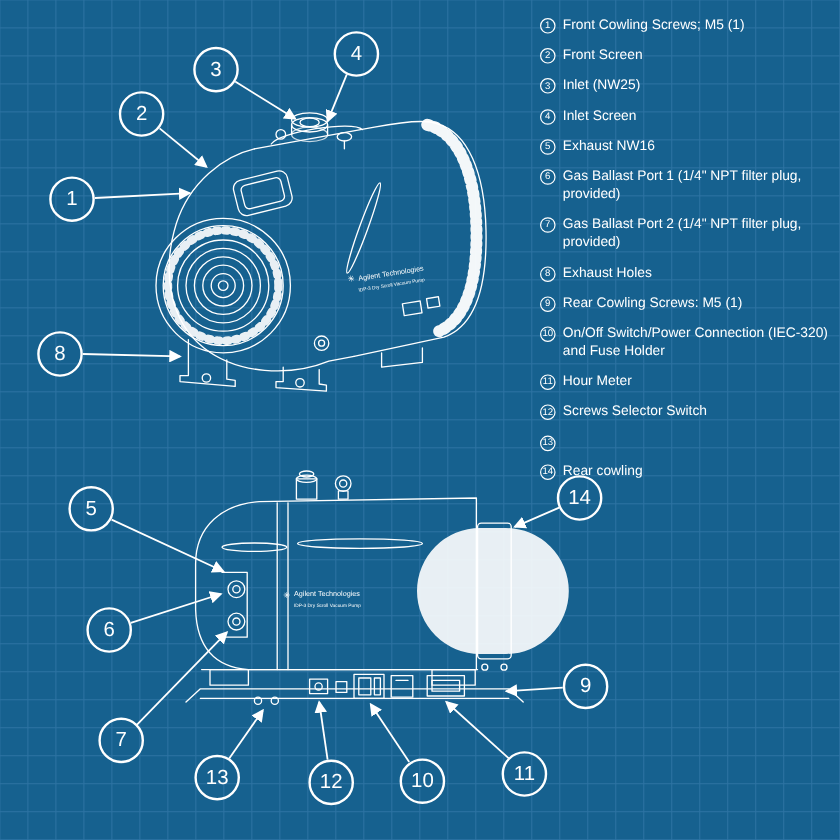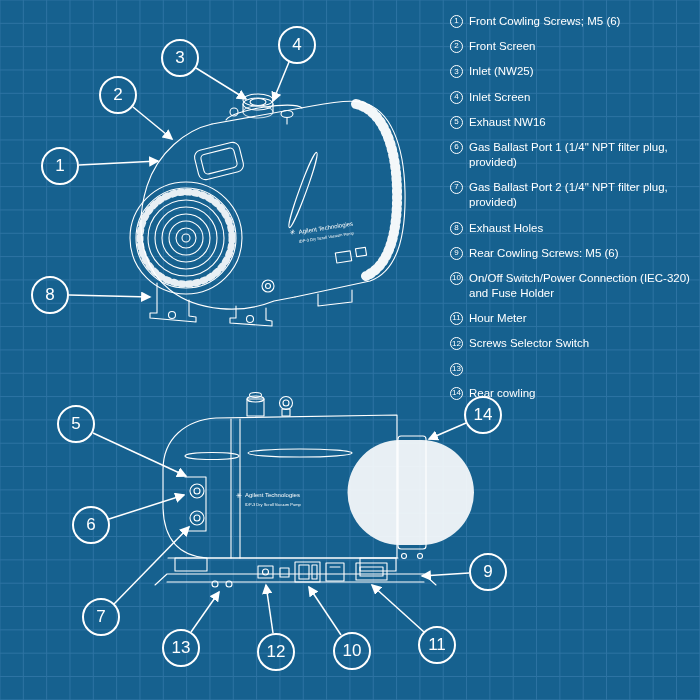--- a/index.html
+++ b/index.html
@@ -208,21 +208,21 @@
   <div class="callout" style="left:162px; top:629px;">
       <span>13</span>
     </div>
   <div class="callout" style="left:464px; top:396px;">
       <span>14</span>
     </div>
 
   <ul class="legend">
     <li>
         <span class="lnum">1</span>
-        <span>Front Cowling Screws; M5 (6)</span>
+        <span>Front Cowling Screws; M5 (1)</span>
       </li>
     <li>
         <span class="lnum">2</span>
         <span>Front Screen</span>
       </li>
     <li>
         <span class="lnum">3</span>
         <span>Inlet (NW25)</span>
       </li>
     <li>
@@ -240,21 +240,21 @@
     <li>
         <span class="lnum">7</span>
         <span>Gas Ballast Port 2 (1/4" NPT filter plug, provided)</span>
       </li>
     <li>
         <span class="lnum">8</span>
         <span>Exhaust Holes</span>
       </li>
     <li>
         <span class="lnum">9</span>
-        <span>Rear Cowling Screws: M5 (6)</span>
+        <span>Rear Cowling Screws: M5 (1)</span>
       </li>
     <li>
         <span class="lnum">10</span>
         <span>On/Off Switch/Power Connection (IEC-320) and Fuse Holder</span>
       </li>
     <li>
         <span class="lnum">11</span>
         <span>Hour Meter</span>
       </li>
     <li>

